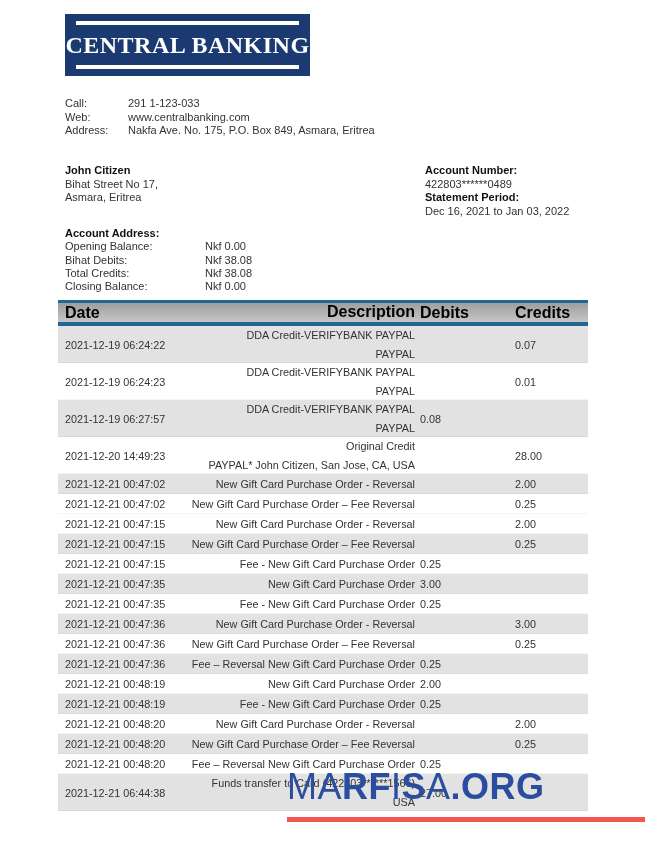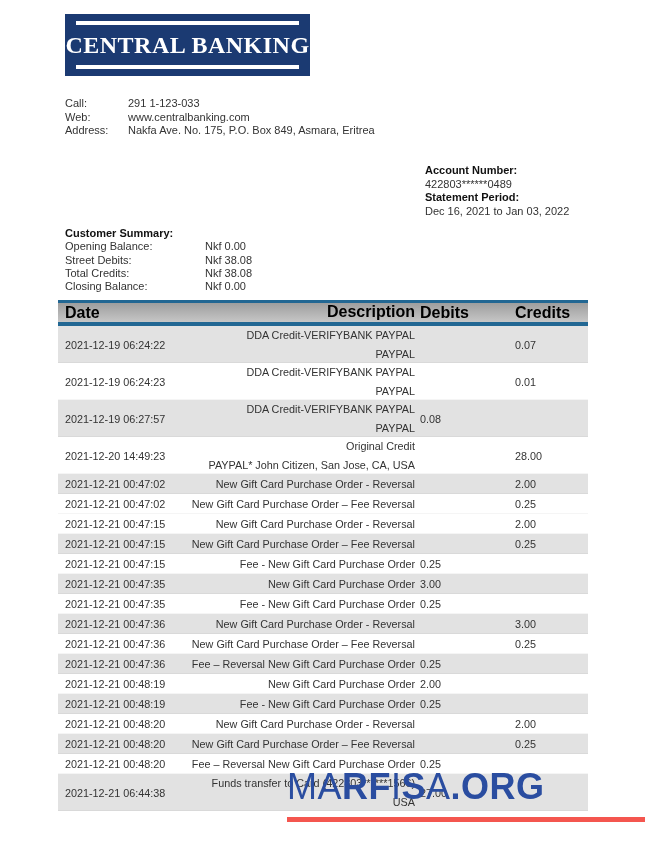--- a/index.html
+++ b/index.html
@@ -93,36 +93,41 @@
     <div class="cs-row">
       <span class="lbl">Web:</span>
       <span>www.centralbanking.com</span>
     </div>
     <div class="cs-row">
       <span class="lbl">Address:</span>
       <span>Nakfa Ave. No. 175, P.O. Box 849, Asmara, Eritrea</span>
     </div>
   </div>
 
+  <div class="block holder">
+    <div class="bold">John Citizen</div>
+    <div>Bihat Street No 17,</div>
+    <div>Asmara, Eritrea</div>
+  </div>
 
   <div class="block meta">
     <div class="bold">Account Number:</div>
     <div>422803******0489</div>
     <div class="bold">Statement Period:</div>
     <div>Dec 16, 2021 to Jan 03, 2022</div>
   </div>
 
   <div class="block summary">
-    <div class="bold">Customer Summary:</div>
+    <div class="bold">Account Address:</div>
     <div class="sum-row">
       <span class="lbl">Opening Balance:</span>
       <span>Nkf 0.00</span>
     </div>
     <div class="sum-row">
-      <span class="lbl">Street Debits:</span>
+      <span class="lbl">Bihat Debits:</span>
       <span>Nkf 38.08</span>
     </div>
     <div class="sum-row">
       <span class="lbl">Total Credits:</span>
       <span>Nkf 38.08</span>
     </div>
     <div class="sum-row">
       <span class="lbl">Closing Balance:</span>
       <span>Nkf 0.00</span>
     </div>

